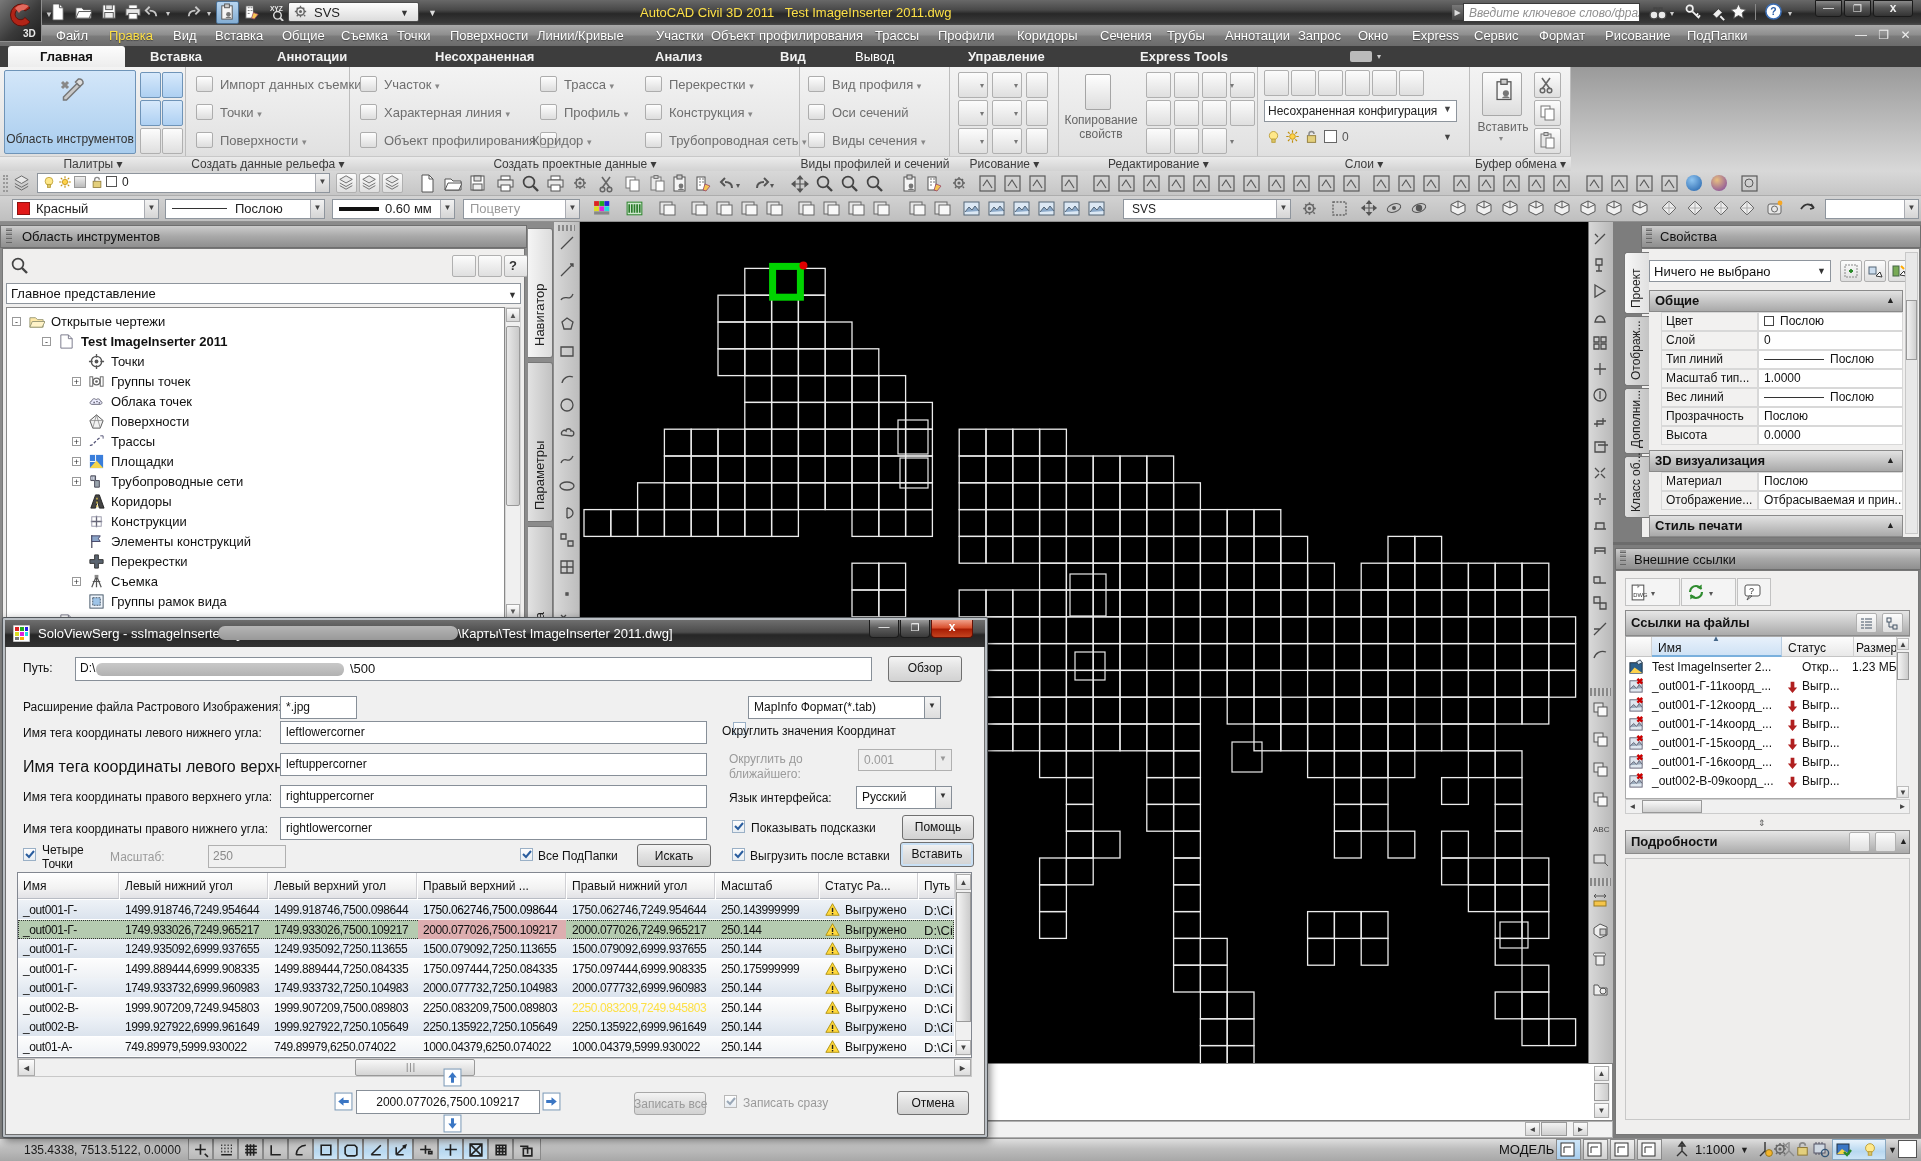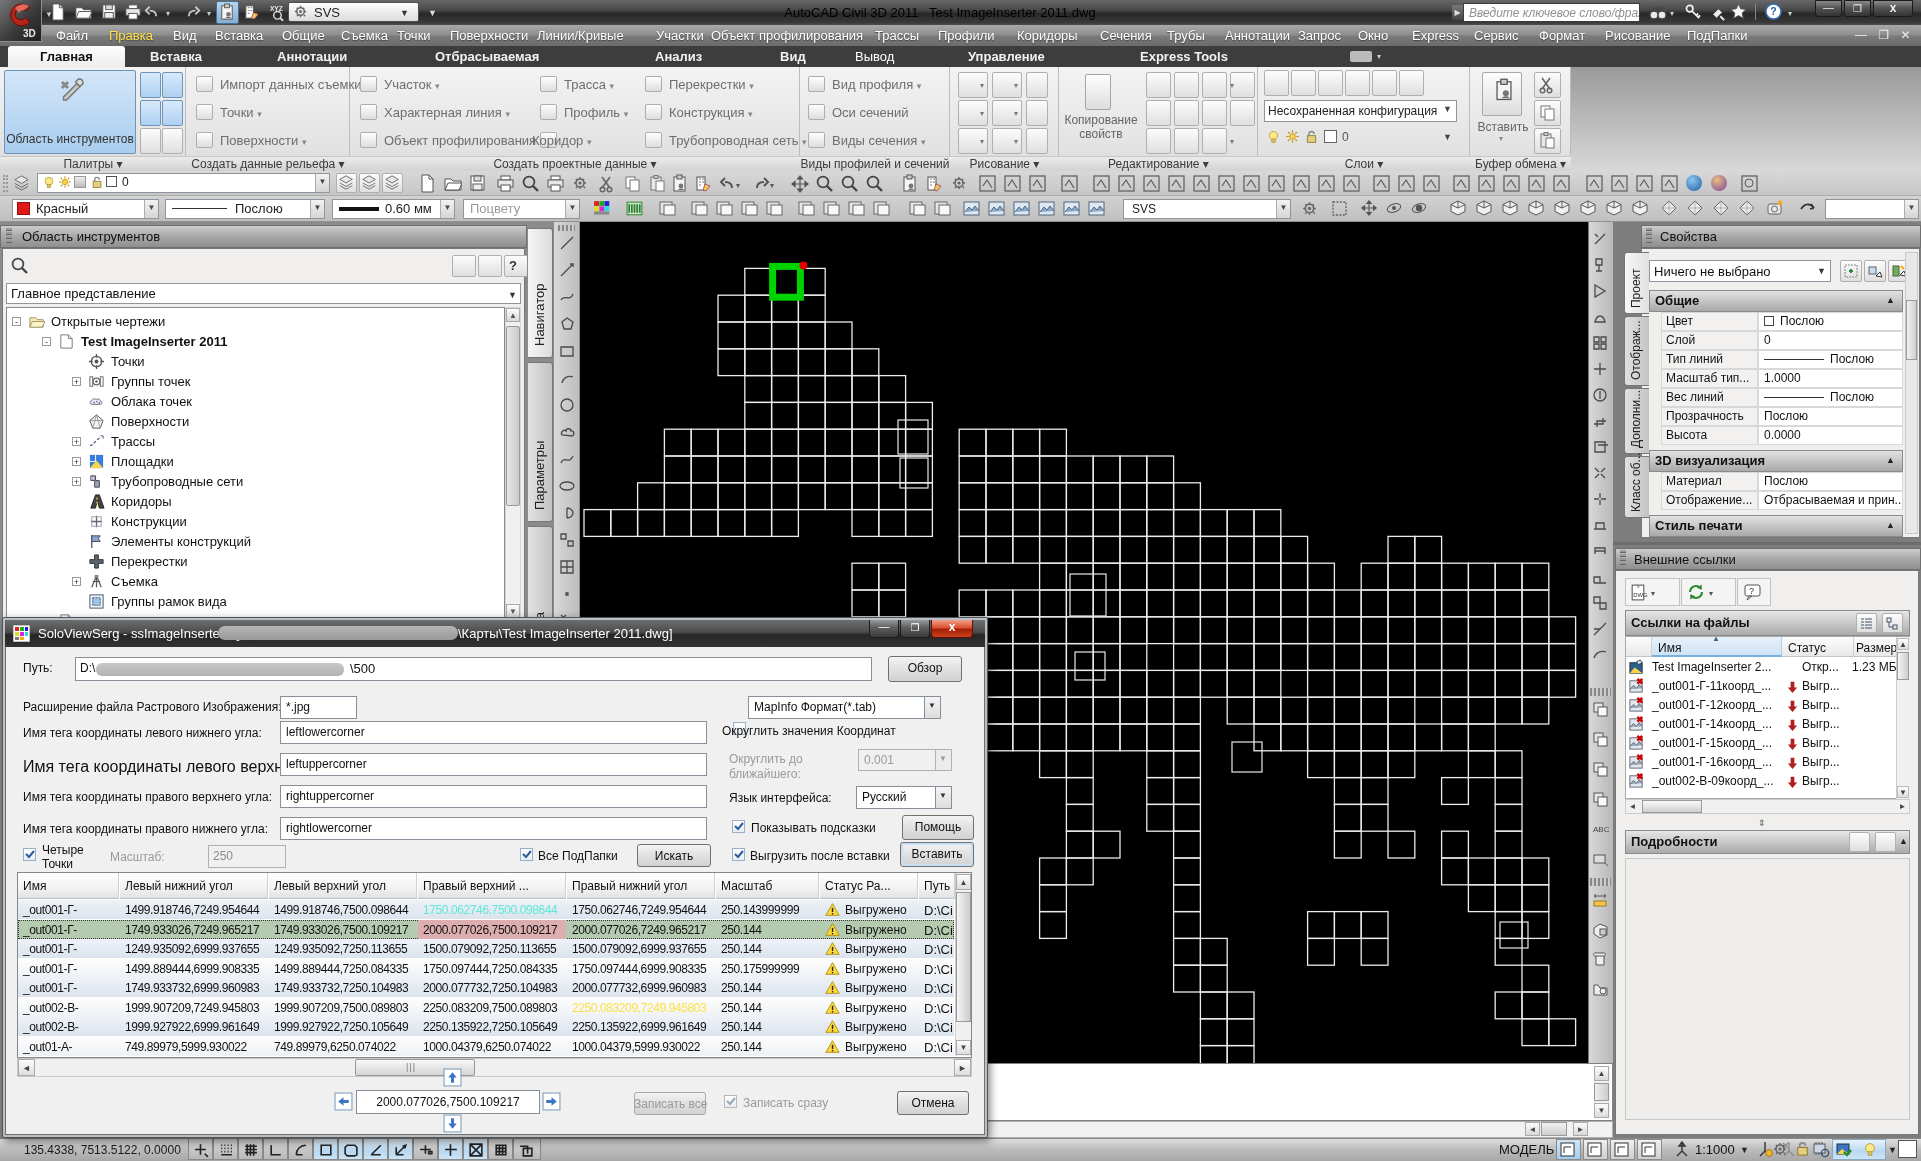--- a/index.html
+++ b/index.html
@@ -65,21 +65,21 @@
   </svg>
 <div style="left:288px;top:2px;width:131px;height:20px;background:linear-gradient(#fdfdfd,#dcdcdc);border:1px solid #4e4e4e;border-radius:2px;"></div>
 <svg style="position:absolute;left:292px;top:3px;" width="17" height="17" viewBox="0 0 18 18">
     <circle cx="9" cy="9" r="4" fill="none" stroke="#666" stroke-width="1.6"></circle>
     <circle cx="9" cy="9" r="1.6" fill="#666"></circle>
     <path d="M9 3v2M9 13v2M3 9h2M13 9h2M5 5l1.4 1.4M12.6 12.6L14 14M13 5l-1.4 1.4M6.4 12.6L5 14" stroke="#666" stroke-width="1.4"></path>
   </svg>
 <div style="left:314px;top:5px;font-size:13px;color:#222">SVS</div>
 <div style="left:400px;top:8px;color:#333;font-size:9px">▼</div>
 <div style="left:428px;top:8px;color:#ddd;font-size:9px">▼</div>
-<div style="left:640px;top:5px;width:600px;text-align:center;color:#000000;font-size:13px;white-space:pre">AutoCAD Civil 3D 2011   Test ImageInserter 2011.dwg</div>
+<div style="left:640px;top:5px;width:600px;color:#fde047;font-size:13px;white-space:pre">AutoCAD Civil 3D 2011   Test ImageInserter 2011.dwg</div>
 <div style="left:1452px;top:5px;width:11px;height:15px;background:linear-gradient(#787878,#454545);color:#ddd;font-size:8px;text-align:center;line-height:15px">▶</div>
 <div style="left:1463px;top:3px;width:177px;height:19px;background:#fff;border:1px solid #3a3a3a;color:#909090;font-style:italic;font-size:12px;padding:2px 5px;white-space:nowrap;overflow:hidden;">Введите ключевое слово/фразу</div>
 <svg style="position:absolute;left:1648px;top:3px;" width="19" height="19" viewBox="0 0 19 19">
     <circle cx="6" cy="12" r="4" fill="#e9e9e9" stroke="#444" stroke-width="1.4"></circle>
     <circle cx="14" cy="12" r="4" fill="#e9e9e9" stroke="#444" stroke-width="1.4"></circle>
     <path d="M6 8V5h3v4M14 8V5h-3v3" fill="none" stroke="#444" stroke-width="1.4"></path>
   </svg>
 <div style="left:1670px;top:9px;color:#ccc;font-size:8px">▾</div>
 <svg style="position:absolute;left:1684px;top:3px;" width="18" height="18" viewBox="0 0 19 19">
     <circle cx="6" cy="6" r="3.4" fill="none" stroke="#f2f2f2" stroke-width="1.8"></circle>
@@ -124,21 +124,21 @@
 <div style="left:1412px;top:28px;color:#fff;font-size:13px;text-shadow:0 1px 1px #444">Express</div>
 <div style="left:1474px;top:28px;color:#fff;font-size:13px;text-shadow:0 1px 1px #444">Сервис</div>
 <div style="left:1539px;top:28px;color:#fff;font-size:13px;text-shadow:0 1px 1px #444">Формат</div>
 <div style="left:1605px;top:28px;color:#fff;font-size:13px;text-shadow:0 1px 1px #444">Рисование</div>
 <div style="left:1687px;top:28px;color:#fff;font-size:13px;text-shadow:0 1px 1px #444">ПодПапки</div>
 <div style="left:1855px;top:28px;color:#eee;font-size:12px;letter-spacing:4px">— ❐ ✕</div>
 <div style="left:0;top:46px;width:1921px;height:21px;background:#3d3d3d;"></div>
 <div style="left:8px;top:46px;width:117px;height:21px;background:linear-gradient(#fdfdfd,#ededed);border-radius:3px 3px 0 0;color:#111;font-size:13px;font-weight:bold;text-align:center;line-height:21px;">Главная</div>
 <div style="left:150px;top:49px;color:#f2f2f2;font-size:13px;font-weight:bold">Вставка</div>
 <div style="left:277px;top:49px;color:#f2f2f2;font-size:13px;font-weight:bold">Аннотации</div>
-<div style="left:435px;top:49px;color:#f2f2f2;font-size:13px;font-weight:bold">Отбрасываемая</div>
+<div style="left:435px;top:49px;color:#f2f2f2;font-size:13px;font-weight:bold">Несохраненная</div>
 <div style="left:655px;top:49px;color:#f2f2f2;font-size:13px;font-weight:bold">Анализ</div>
 <div style="left:780px;top:49px;color:#f2f2f2;font-size:13px;font-weight:bold">Вид</div>
 <div style="left:855px;top:49px;color:#ffffff;font-size:13px;font-weight:normal">Вывод</div>
 <div style="left:968px;top:49px;color:#f2f2f2;font-size:13px;font-weight:bold">Управление</div>
 <div style="left:1140px;top:49px;color:#f2f2f2;font-size:13px;font-weight:bold">Express Tools</div>
 <div style="left:1350px;top:51px;width:22px;height:11px;background:#bbb;border-radius:2px"></div>
 <div style="left:1377px;top:52px;color:#ccc;font-size:8px">▾</div>
 <div style="left:0;top:67px;width:1921px;height:104px;background:linear-gradient(#f3f3f3,#e2e2e2 80%,#d5d5d5);"></div>
 <div style="left:1571px;top:67px;width:350px;height:104px;background:linear-gradient(#9a9a9a,#d8d8d8);"></div>
 <div style="left:0px;top:67px;width:186px;height:104px;border-right:1px solid #bdbdbd"></div>
@@ -1822,21 +1822,21 @@
 <div style="left:716px;top:873px;width:103px;height:26px;background:linear-gradient(#ffffff,#f2f2f2 60%,#e2e2e6);border-right:1px solid #d0d0d4;border-bottom:1px solid #b8bcc4;z-index:211;"></div>
 <div style="left:721px;top:879px;font-size:12px;color:#111;z-index:212;white-space:nowrap;overflow:hidden;width:94px">Масштаб</div>
 <div style="left:820px;top:873px;width:98px;height:26px;background:linear-gradient(#ffffff,#f2f2f2 60%,#e2e2e6);border-right:1px solid #d0d0d4;border-bottom:1px solid #b8bcc4;z-index:211;"></div>
 <div style="left:825px;top:879px;font-size:12px;color:#111;z-index:212;white-space:nowrap;overflow:hidden;width:89px">Статус Ра...</div>
 <div style="left:919px;top:873px;width:36px;height:26px;background:linear-gradient(#ffffff,#f2f2f2 60%,#e2e2e6);border-right:1px solid #d0d0d4;border-bottom:1px solid #b8bcc4;z-index:211;"></div>
 <div style="left:924px;top:879px;font-size:12px;color:#111;z-index:212;white-space:nowrap;overflow:hidden;width:27px">Путь</div>
 <div style="left:18px;top:900px;width:936px;height:19px;background:linear-gradient(#eef2f7,#dbe3ed);z-index:211;"></div>
 <div style="left:23px;top:903px;font-size:12px;letter-spacing:-0.4px;color:#111;z-index:213;white-space:nowrap">_out001-Г-</div>
 <div style="left:125px;top:903px;font-size:12px;letter-spacing:-0.4px;color:#111;z-index:213;white-space:nowrap">1499.918746,7249.954644</div>
 <div style="left:274px;top:903px;font-size:12px;letter-spacing:-0.4px;color:#111;z-index:213;white-space:nowrap">1499.918746,7500.098644</div>
-<div style="left:423px;top:903px;font-size:12px;letter-spacing:-0.4px;color:#5eead4;z-index:213;white-space:nowrap">1750.062746,7500.098644</div>
+<div style="left:423px;top:903px;font-size:12px;letter-spacing:-0.4px;color:#000000;z-index:213;white-space:nowrap">1750.062746,7500.098644</div>
 <div style="left:572px;top:903px;font-size:12px;letter-spacing:-0.4px;color:#111;z-index:213;white-space:nowrap">1750.062746,7249.954644</div>
 <div style="left:721px;top:903px;font-size:12px;letter-spacing:-0.4px;color:#111;z-index:213;white-space:nowrap">250.143999999</div>
 <svg style="position:absolute;left:825px;top:902px;z-index:213;" width="15" height="15" viewBox="0 0 18 18">
     <path d="M9 2l8 14H1z" fill="#ffd83d" stroke="#a88a00"></path>
     <rect x="8.2" y="7" width="1.7" height="5" fill="#222"></rect>
     <rect x="8.2" y="13.2" width="1.7" height="1.7" fill="#222"></rect>
   </svg>
 <div style="left:845px;top:903px;font-size:12px;color:#111;z-index:213">Выгружено</div>
 <div style="left:924px;top:903px;font-size:13px;color:#111;z-index:213">D:\Ci</div>
 <div style="left:18px;top:919.5px;width:936px;height:19px;background:#b5cbb0;z-index:211;outline:1px dotted #333;outline-offset:-1px;"></div>

